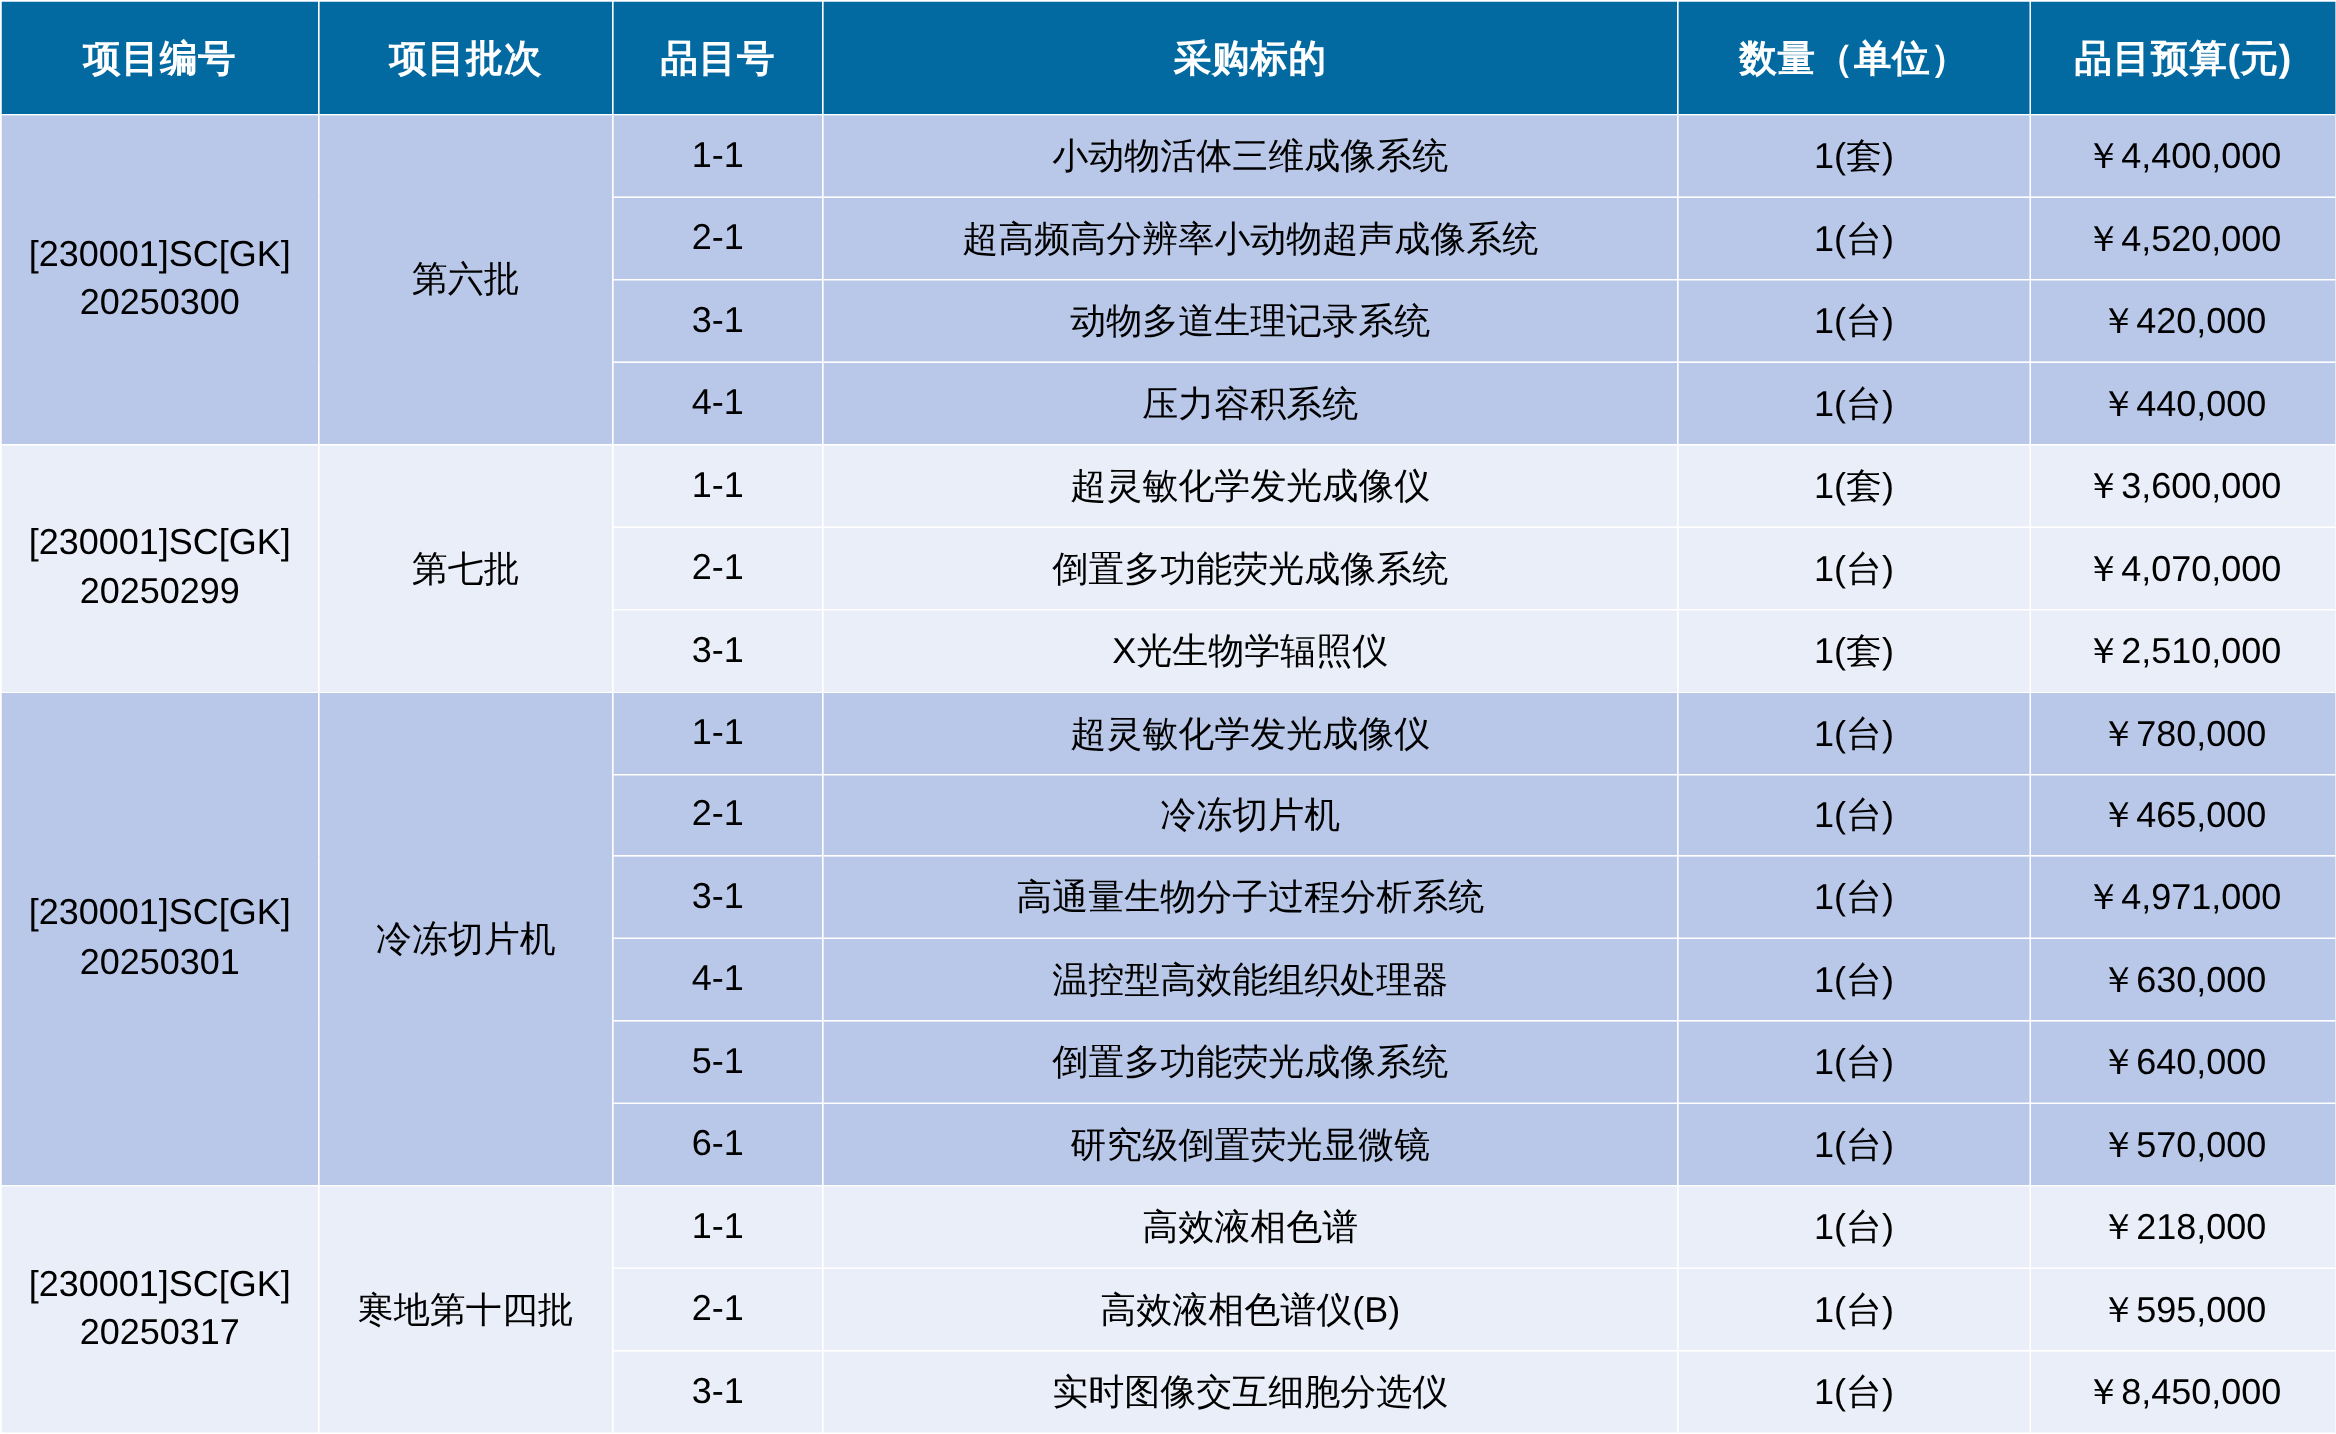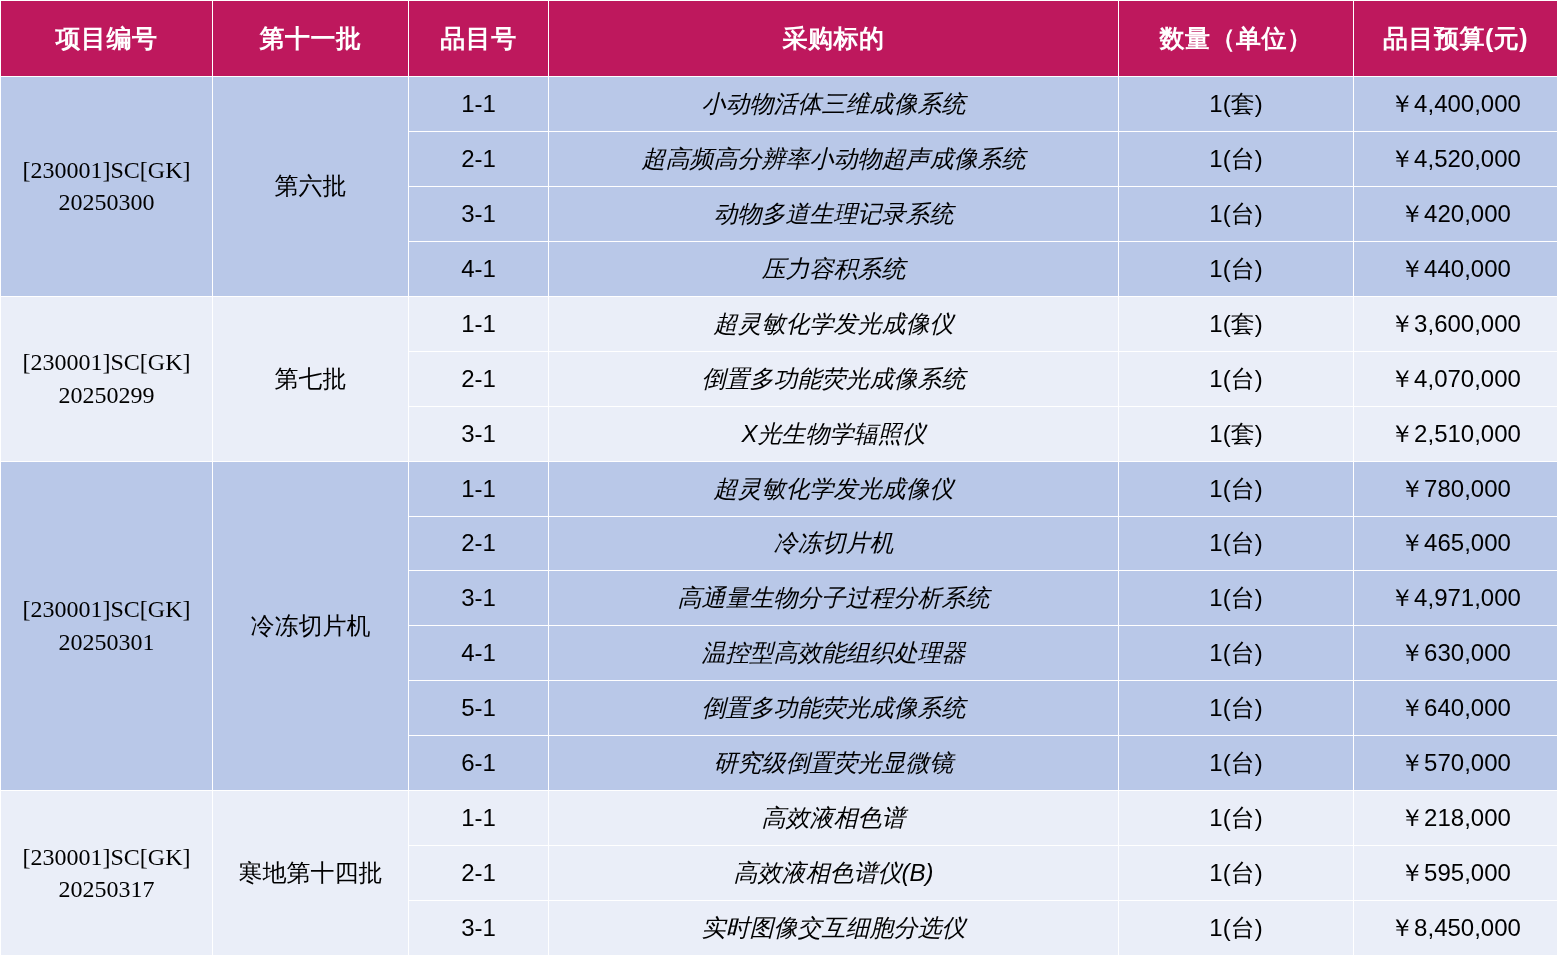--- a/index.html
+++ b/index.html
@@ -21,21 +21,21 @@
   }
   table.proc-table th,
   table.proc-table td {
     border: 1px solid #ffffff;
     text-align: center;
     vertical-align: middle;
     padding: 2px 4px;
     box-sizing: border-box;
   }
   thead th {
-    background: #be185d;
+    background: #0369a1;
     color: #ffffff;
     font-weight: bold;
     font-size: 25px;
     letter-spacing: 0.5px;
     height: 76px;
   }
   
   col.c-proj   { width: 212px; }
   col.c-batch  { width: 196px; }
   col.c-item   { width: 140px; }
@@ -58,47 +58,45 @@
     background: #eaeef8;
   }
   td.proj.shade-cell, td.batch.shade-cell {
     background: #b9c8e8;
   }
   td.proj.light-cell, td.batch.light-cell {
     background: #eaeef8;
   }
   td.subject {
     white-space: nowrap;
-    font-style: italic;
   }
   td.budget {
     white-space: nowrap;
   }
   .proj-line {
     display: block;
     line-height: 1.35;
-    font-family: Liberation Serif, serif;
   }
 </style>
 </head>
 <body>
 
 <table class="proc-table">
   <colgroup>
     <col class="c-proj">
     <col class="c-batch">
     <col class="c-item">
     <col class="c-subject">
     <col class="c-qty">
     <col class="c-budget">
   </colgroup>
   <thead>
     <tr>
       <th>项目编号</th>
-      <th>第十一批</th>
+      <th>项目批次</th>
       <th>品目号</th>
       <th>采购标的</th>
       <th>数量（单位）</th>
       <th>品目预算(元)</th>
     </tr>
   </thead>
   <tbody id="table-body">
       <tr class="shade">
         <td class="proj shade-cell" rowspan="4">
           <span class="proj-line">[230001]SC[GK]</span>

